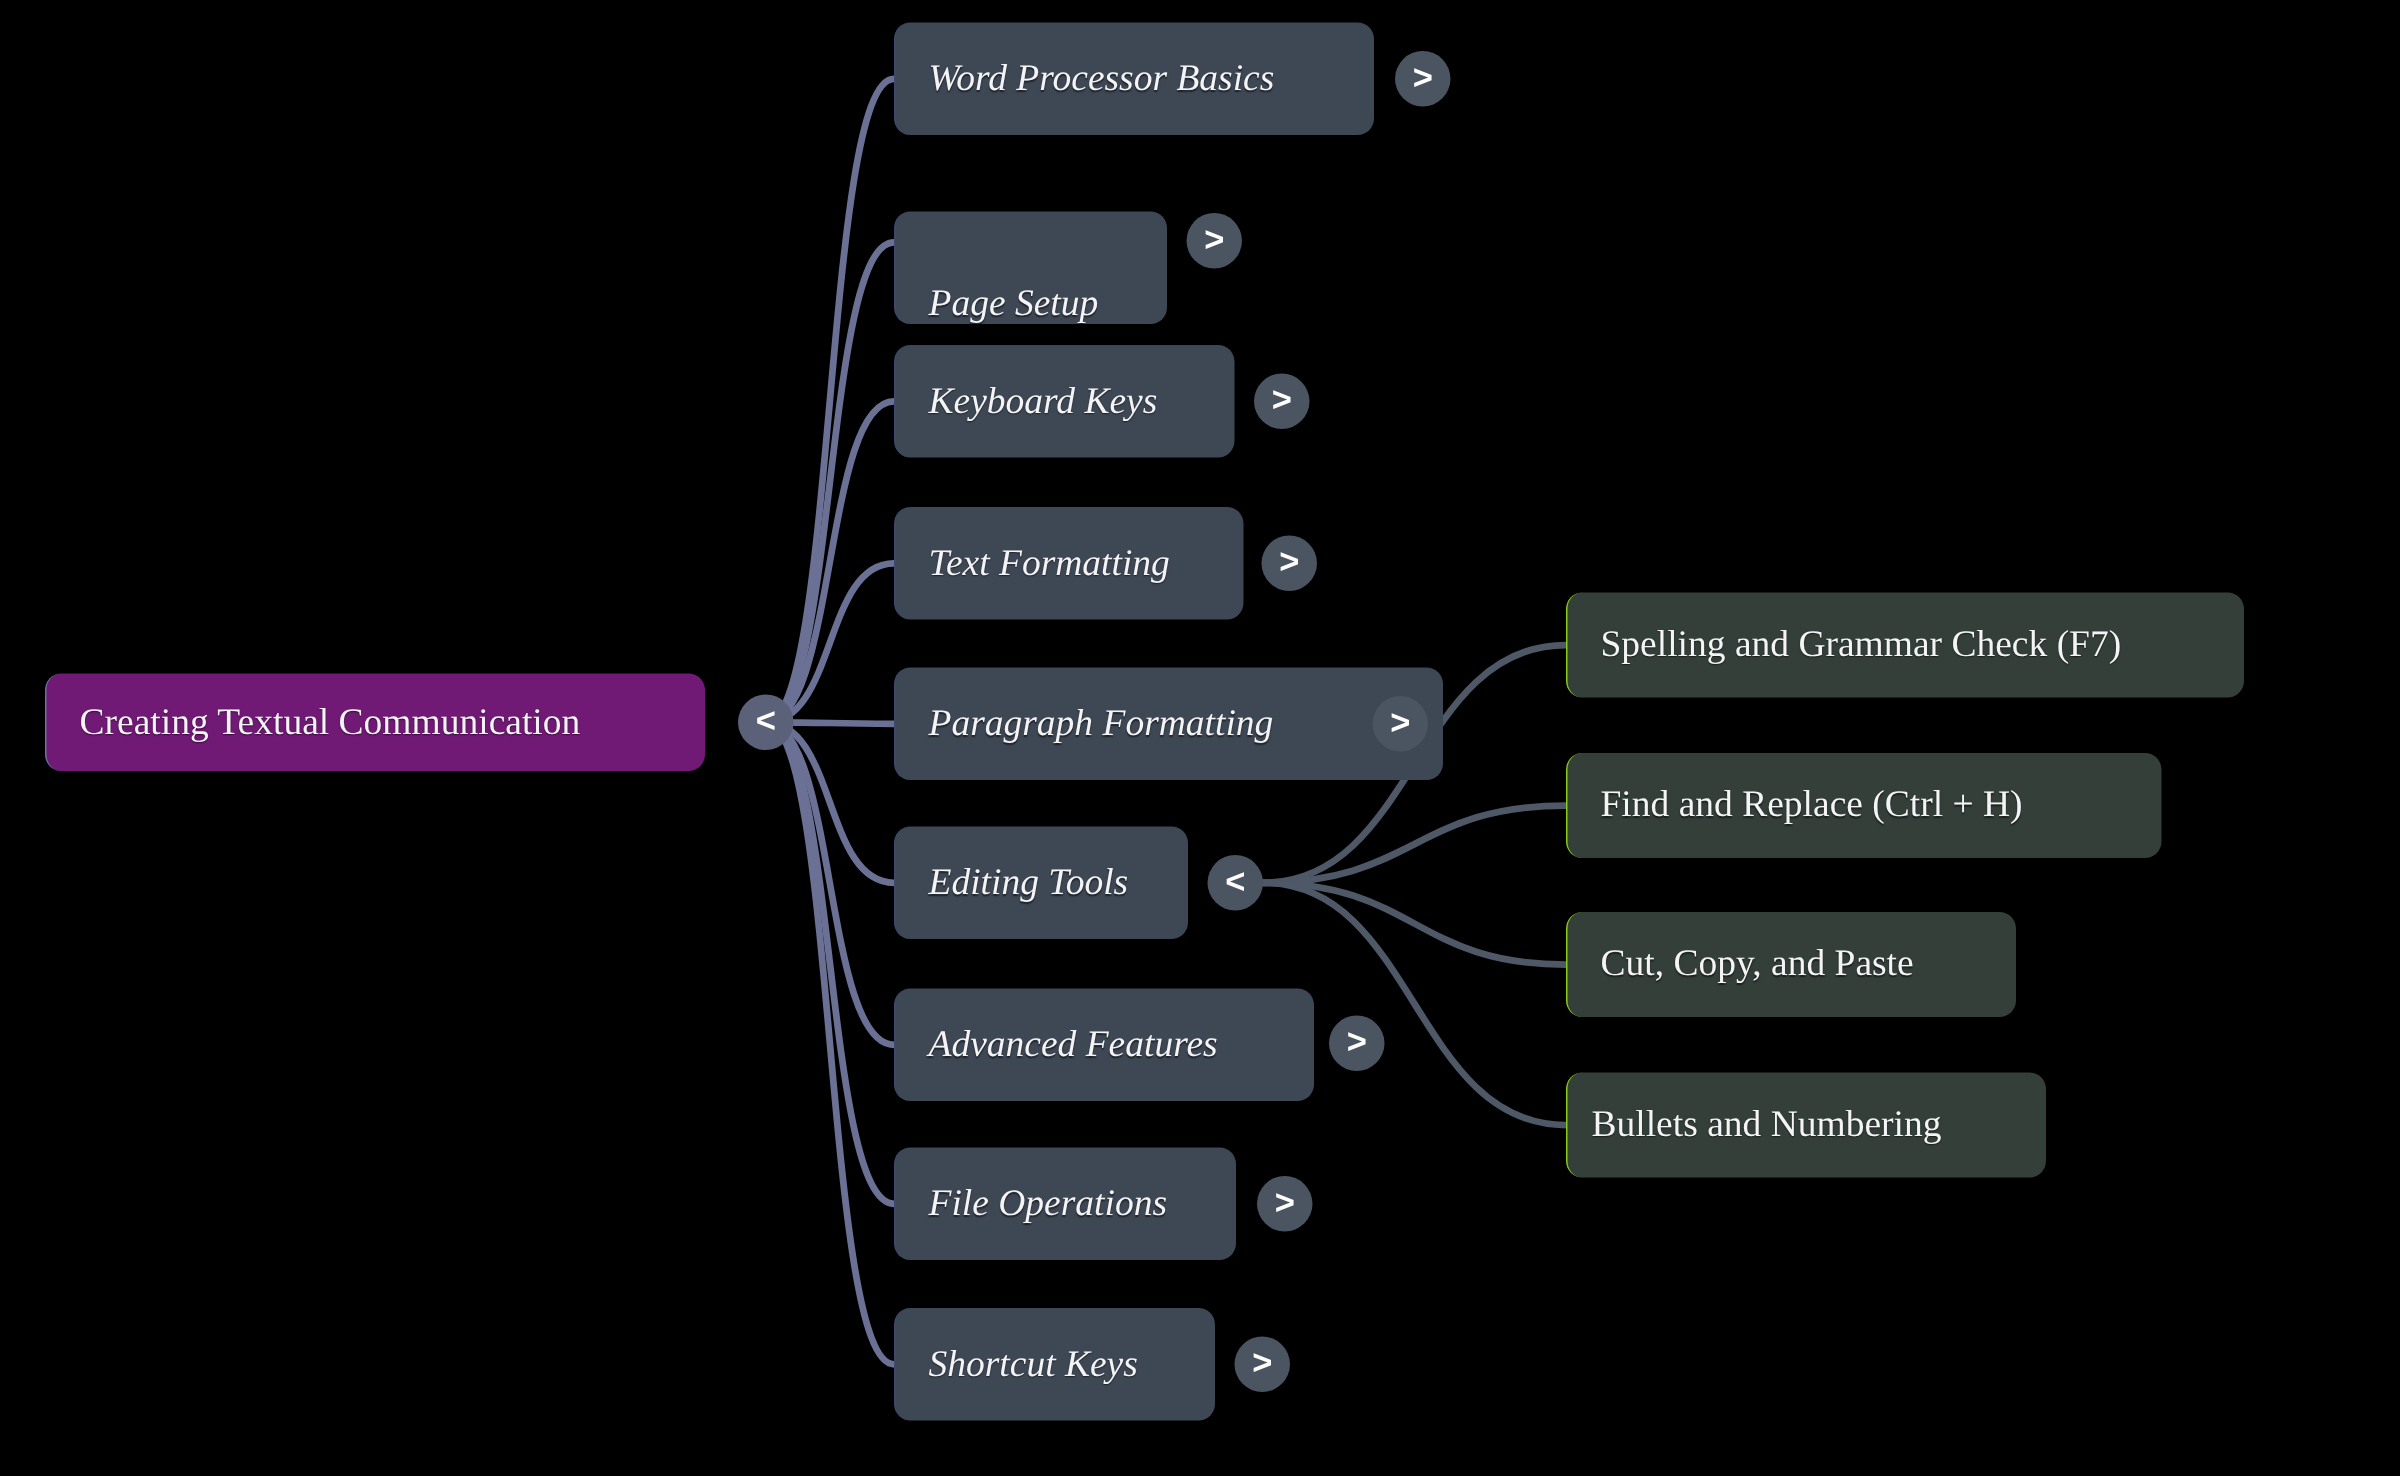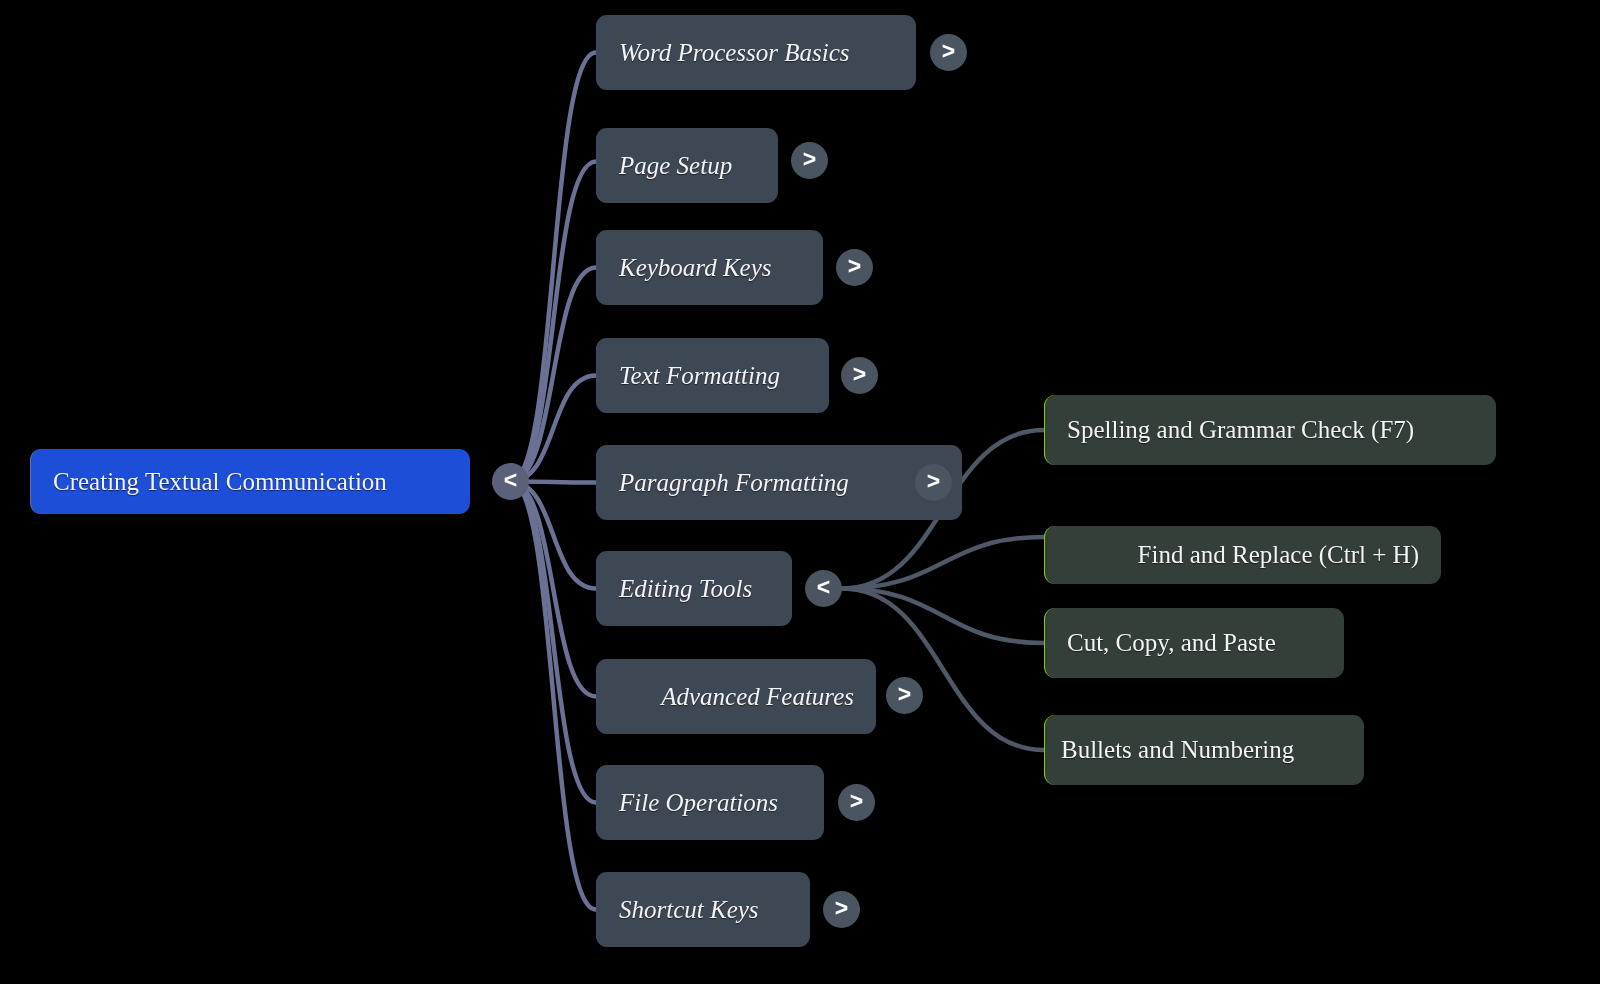--- a/index.html
+++ b/index.html
@@ -30,21 +30,21 @@
     align-items: center;
     border-radius: 11px;
     color: #f4f4f6;
     font-size: 25px;
     line-height: 1.1;
     padding: 0 22px;
     white-space: nowrap;
     text-shadow: 0 1px 1px rgba(0,0,0,0.55);
   }
   .node.root {
-    background: #1d4ed8;
+    background: #701a75;
     border-left: 1px solid #6a70a0;
   }
   .node.branch {
     background: #3e4754;
     border-left: 1px solid #3d4a6e;
     font-style: italic;
   }
   .node.leaf {
     background: #343f3a;
     border-left: 1px solid #84cc16;
@@ -106,21 +106,21 @@
     <span>&lt;</span>
   </div>
 
   <div id="branch-container">
       <div class="node branch" style="left: 596px; top: 15px; width: 320px; height: 75px;">
         <span>Word Processor Basics</span>
       </div>
       <div class="toggle" style="left: 930px; top: 34px;">
         <span>&gt;</span>
       </div>
-      <div class="node branch" style="left: 596px; top: 128px; width: 182px; height: 75px;">
+      <div class="node branch" style="left: 596px; top: 141px; width: 182px; height: 75px; align-items: flex-end;">
         <span>Page Setup</span>
       </div>
       <div class="toggle" style="left: 791px; top: 142px;">
         <span>&gt;</span>
       </div>
       <div class="node branch" style="left: 596px; top: 230px; width: 227px; height: 75px;">
         <span>Keyboard Keys</span>
       </div>
       <div class="toggle" style="left: 836px; top: 249px;">
         <span>&gt;</span>
@@ -136,21 +136,21 @@
       </div>
       <div class="toggle" style="left: 915px; top: 464px;">
         <span>&gt;</span>
       </div>
       <div class="node branch" style="left: 596px; top: 551px; width: 196px; height: 75px; text-align: center;">
         <span>Editing Tools</span>
       </div>
       <div class="toggle" style="left: 805px; top: 570px;">
         <span>&lt;</span>
       </div>
-      <div class="node branch" style="left: 596px; top: 659px; width: 280px; height: 75px; justify-content: flex-end;">
+      <div class="node branch" style="left: 596px; top: 659px; width: 280px; height: 75px;">
         <span>Advanced Features</span>
       </div>
       <div class="toggle" style="left: 886px; top: 677px;">
         <span>&gt;</span>
       </div>
       <div class="node branch" style="left: 596px; top: 765px; width: 228px; height: 75px;">
         <span>File Operations</span>
       </div>
       <div class="toggle" style="left: 838px; top: 784px;">
         <span>&gt;</span>
@@ -159,21 +159,21 @@
         <span>Shortcut Keys</span>
       </div>
       <div class="toggle" style="left: 823px; top: 891px;">
         <span>&gt;</span>
       </div>
     </div>
   <div id="leaf-container">
       <div class="node leaf" style="left: 1044px; top: 395px; width: 452px; height: 70px;">
         <span>Spelling and Grammar Check (F7)</span>
       </div>
-      <div class="node leaf" style="left: 1044px; top: 526px; width: 397px; height: 58px; justify-content: flex-end;">
+      <div class="node leaf" style="left: 1044px; top: 502px; width: 397px; height: 70px;">
         <span>Find and Replace (Ctrl + H)</span>
       </div>
       <div class="node leaf" style="left: 1044px; top: 608px; width: 300px; height: 70px;">
         <span>Cut, Copy, and Paste</span>
       </div>
       <div class="node leaf" style="left: 1044px; top: 715px; width: 320px; height: 70px; padding-left: 16px;">
         <span>Bullets and Numbering</span>
       </div>
     </div>
 

